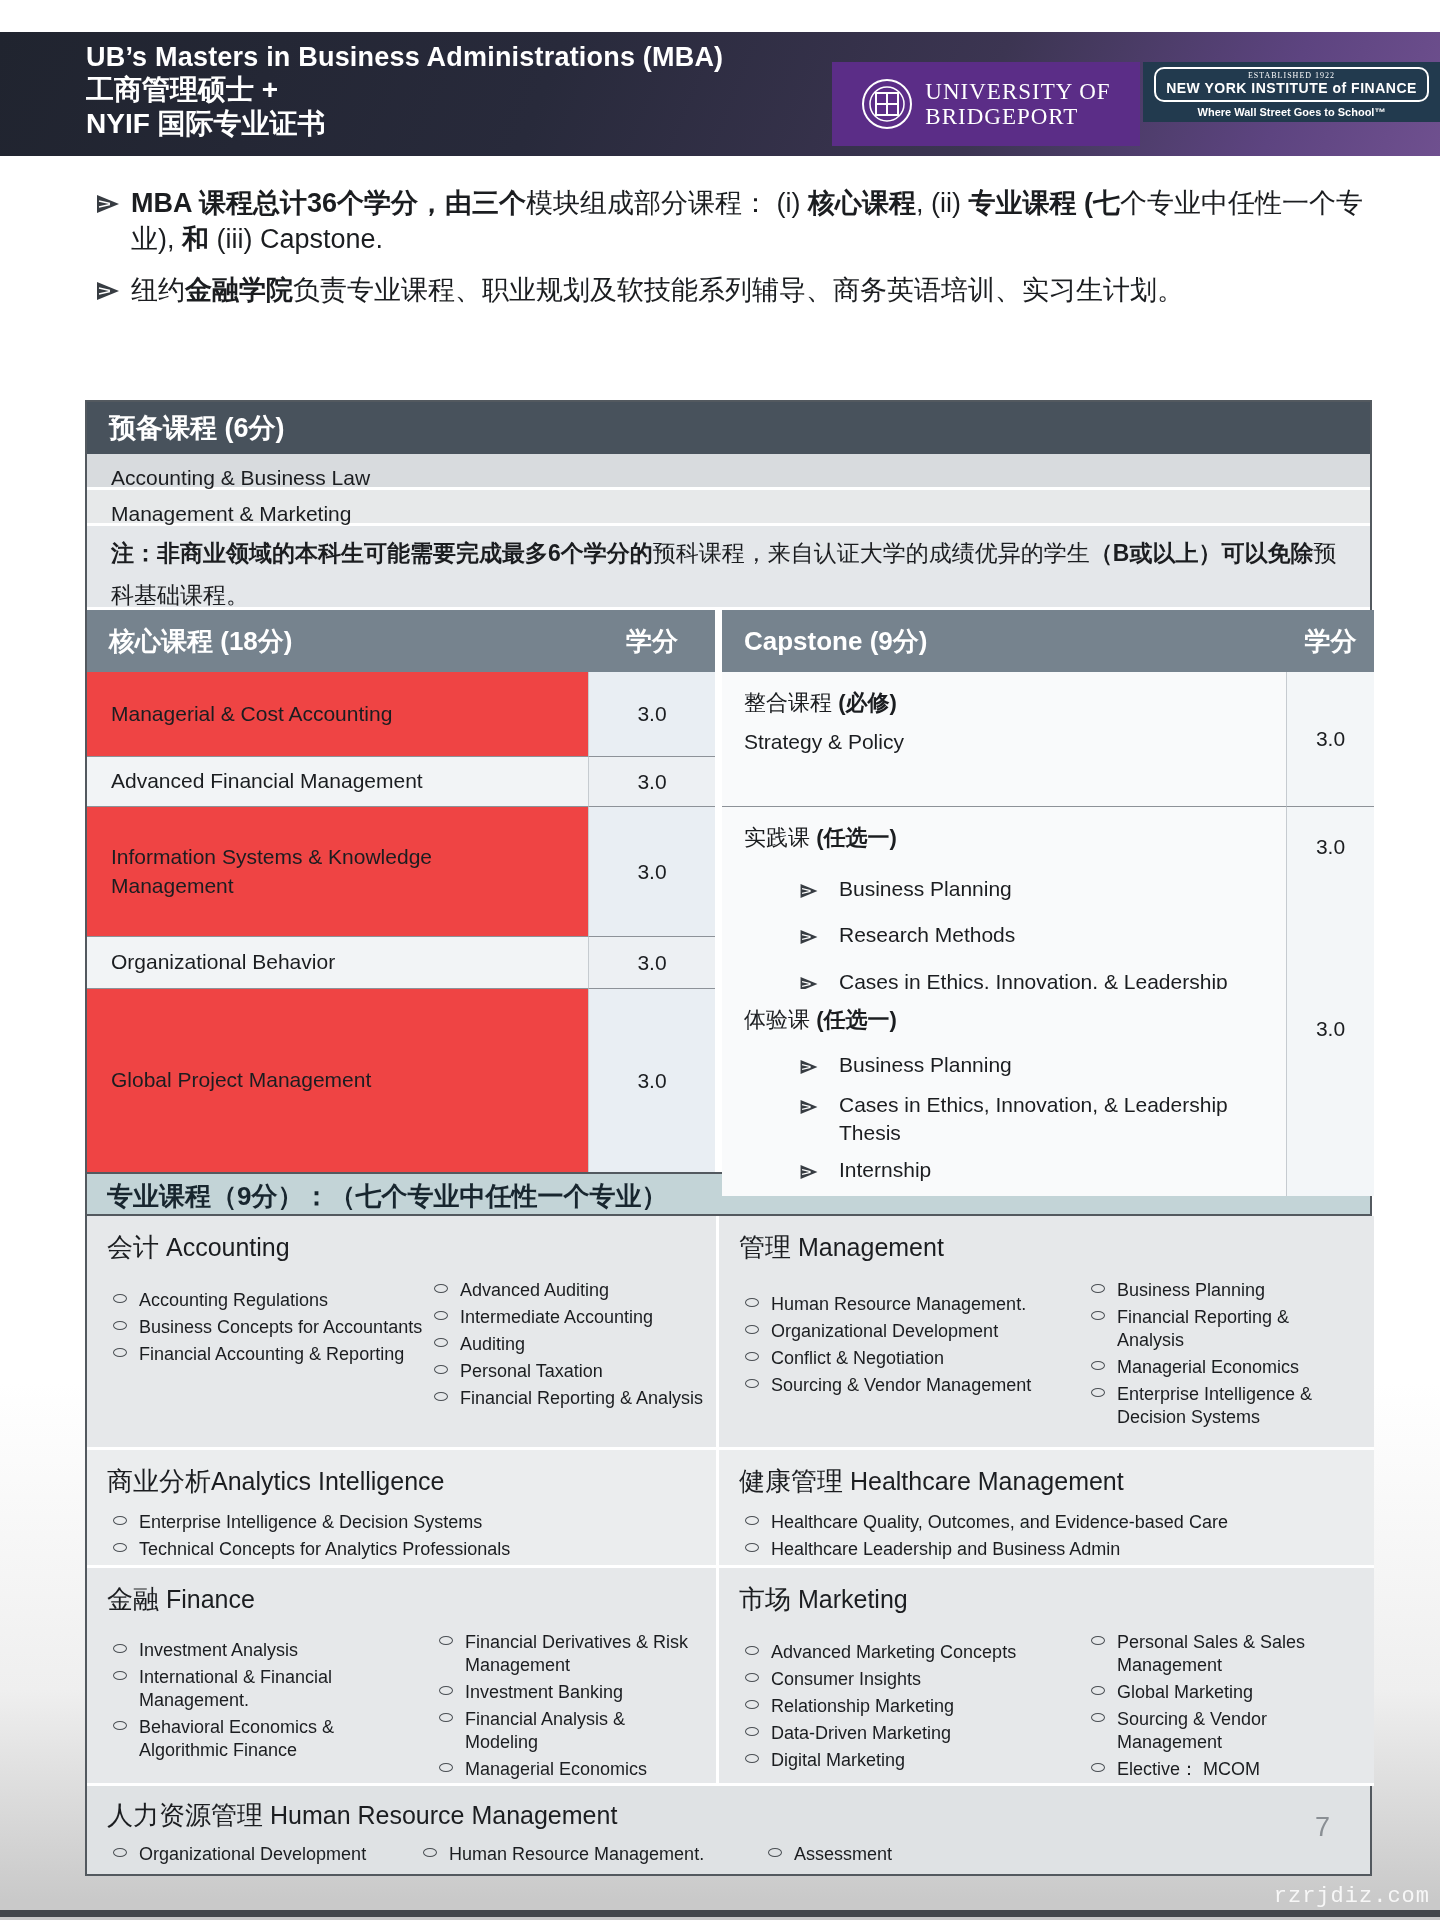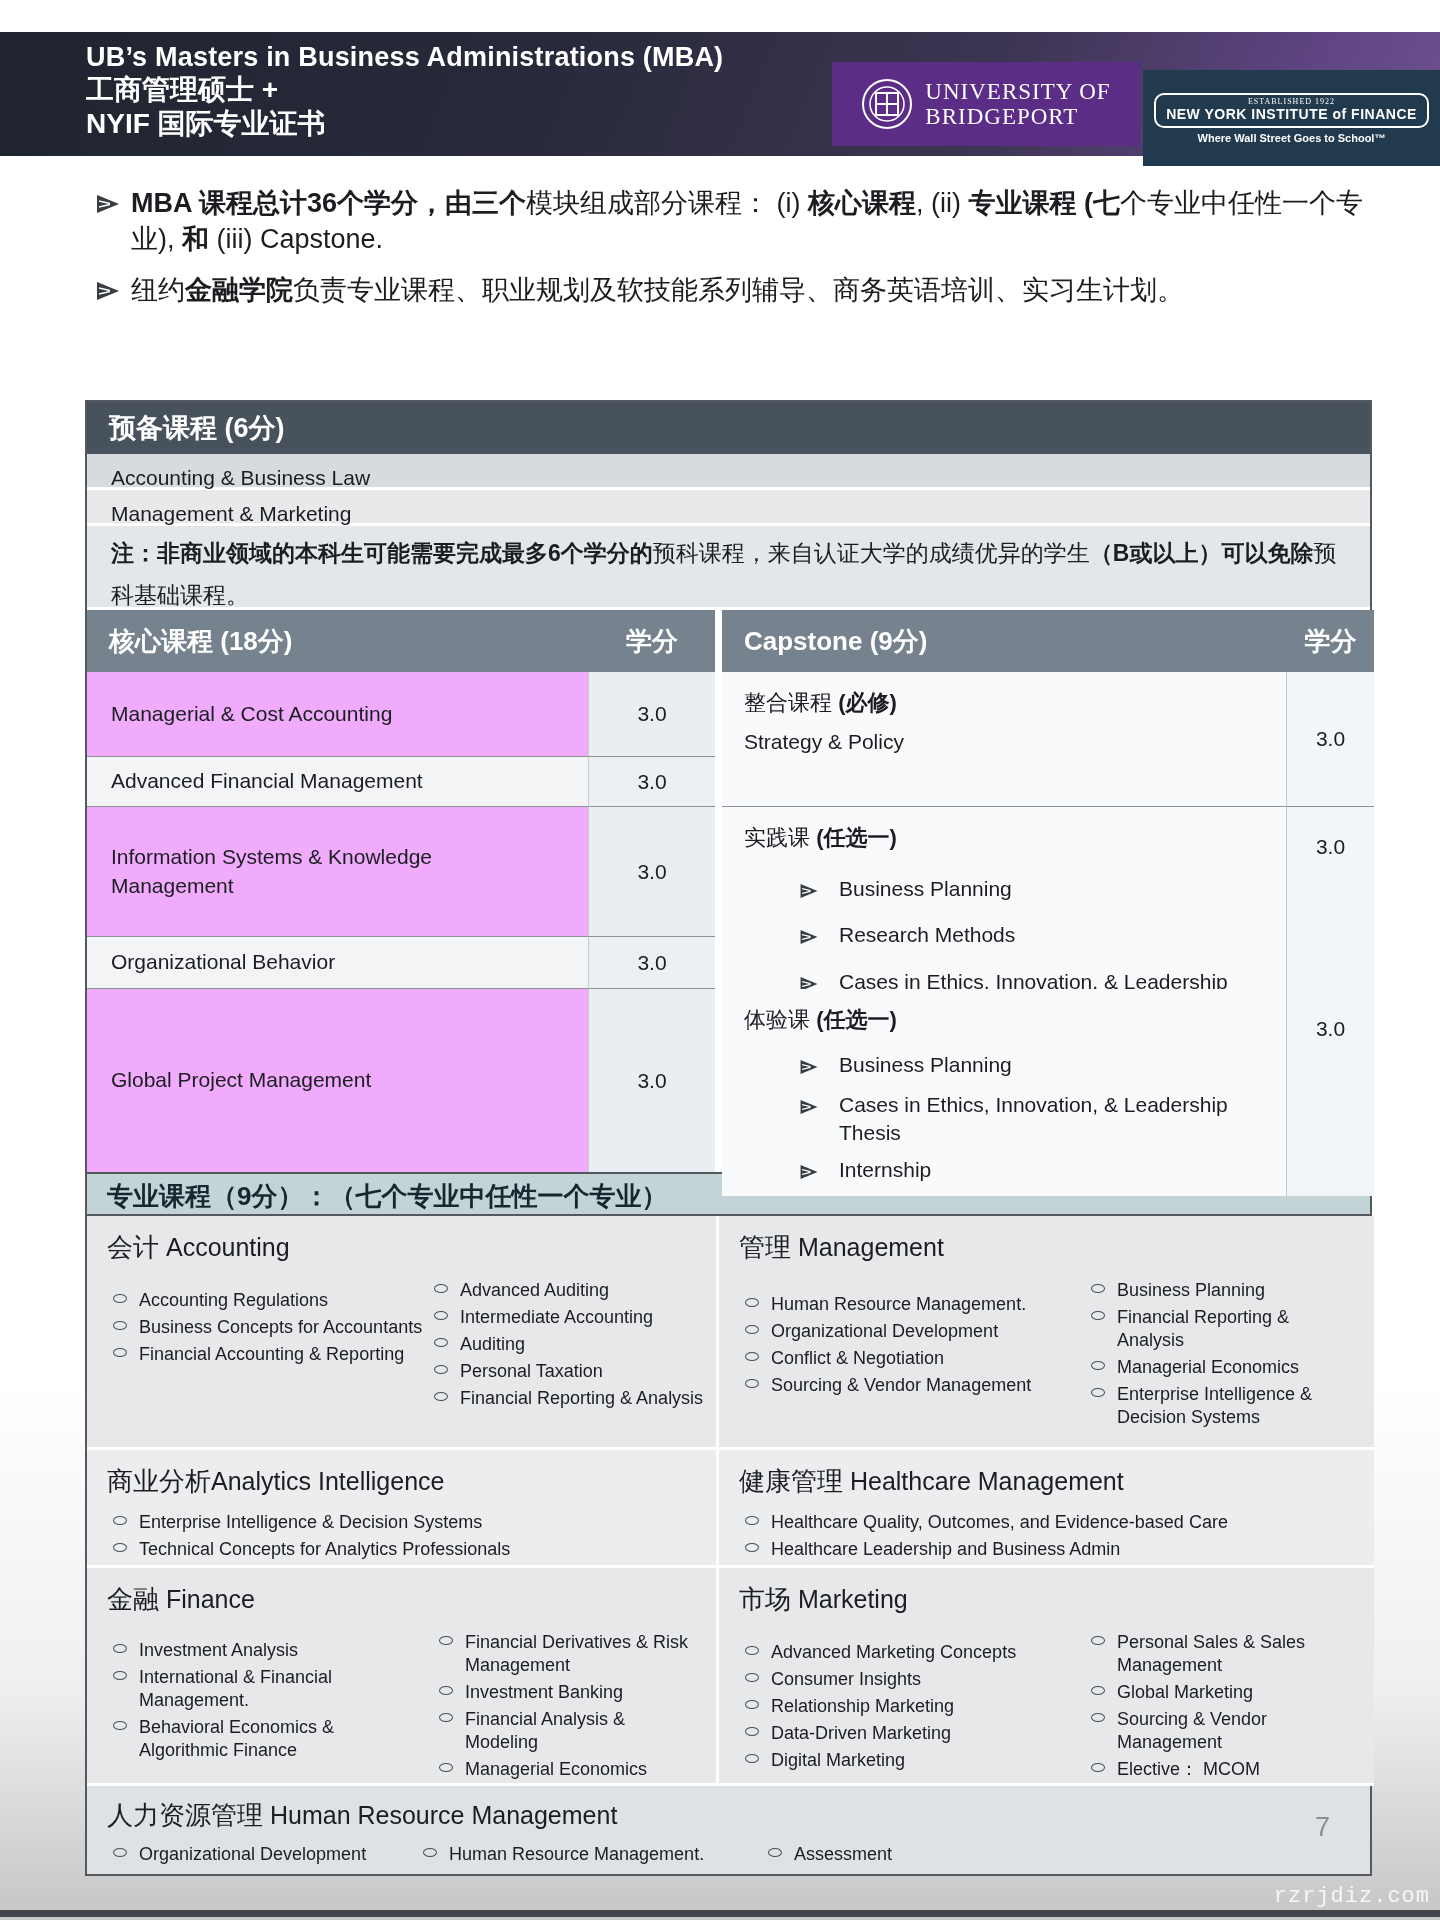--- a/index.html
+++ b/index.html
@@ -19,21 +19,21 @@
   .band-titles{position:absolute;left:86px;top:10px;color:#fff;}
   .t-en{font-size:27px;font-weight:700;letter-spacing:.2px;}
   .t-zh{font-size:28px;font-weight:700;line-height:1.22;}
   .logo-ub{
     position:absolute;left:832px;top:30px;width:308px;height:84px;
     display:flex;align-items:center;justify-content:center;gap:12px;color:#fff;
   }
   .seal{display:inline-flex;}
   .ub-text{font-family:"Liberation Serif","DejaVu Serif",serif;font-size:23px;letter-spacing:1px;line-height:1.1;}
   .logo-nyif{
-    position:absolute;left:1143px;top:38px;width:297px;height:96px;
+    position:absolute;left:1143px;top:30px;width:297px;height:60px;
     display:flex;flex-direction:column;align-items:center;justify-content:center;color:#fff;
   }
   .nyif-badge{
     border:2px solid #fff;border-radius:10px;padding:2px 10px 4px 10px;text-align:center;min-width:230px;
   }
   .nyif-est{font-size:8px;letter-spacing:1px;font-family:"Liberation Serif","DejaVu Serif",serif;}
   .nyif-name{font-size:14px;font-weight:700;letter-spacing:.5px;white-space:nowrap;}
   .nyif-tag{font-size:11px;font-weight:700;margin-top:4px;}
   
   .intro{position:absolute;left:95px;top:186px;width:1280px;}
@@ -61,21 +61,21 @@
   }
   
   .cc{display:grid;grid-template-columns:502px 126px 7px 565px 87px;}
   .cc-headers{height:62px;}
   .cc-headers>div{box-sizing:border-box;display:flex;align-items:center;}
   .hcell{background:#76838e;color:#fff;font-weight:700;font-size:26px;}
   .hcell.title{padding-left:22px;}
   .hcell.credit{justify-content:center;}
   .ggap{background:#ffffff;}
   .cell{box-sizing:border-box;border-bottom:1px solid #8d9298;display:flex;}
-  .name-cell{background:#f0abfc;border-right:1px solid #c6cbd0;align-items:center;padding-left:24px;font-size:21px;line-height:1.35;}
+  .name-cell{background:#ef4444;border-right:1px solid #c6cbd0;align-items:center;padding-left:24px;font-size:21px;line-height:1.35;}
   .credit-cell{background:#e9eef3;align-items:center;justify-content:center;font-size:21px;}
   .alt .name-cell{background:#f2f4f6;}
   .alt .credit-cell{background:#edf0f3;}
   .caprow{display:grid;grid-template-columns:565px 87px;}
   .cap-desc{background:#f9fafb;border-right:1px solid #c6cbd0;box-sizing:border-box;border-bottom:1px solid #8d9298;padding:10px 10px 0 22px;}
   .cap-credit{background:#f3f6f8;box-sizing:border-box;border-bottom:1px solid #8d9298;display:flex;justify-content:center;font-size:21px;}
   .cap-title{font-size:22px;margin-top:6px;}
   .cap-sub{font-size:21px;margin-top:12px;}
   ul.arrow-list{list-style:none;margin:22px 0 0 0;padding:0 0 0 55px;}
   ul.arrow-list li{display:flex;align-items:flex-start;margin-bottom:16px;font-size:21px;line-height:1.3;}

